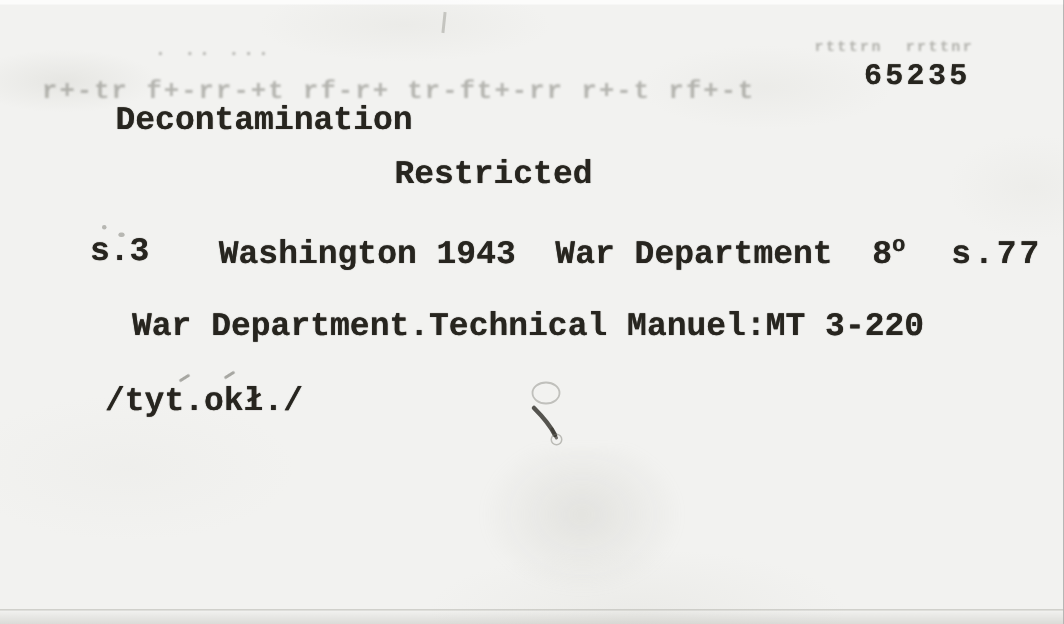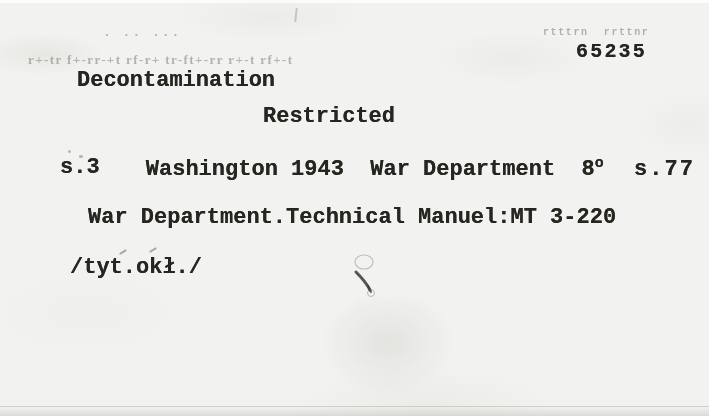--- a/index.html
+++ b/index.html
@@ -46,21 +46,21 @@
   .imprint-tail{letter-spacing:2px;}
   .imprint-cont{left:60px;top:155px;}
   .series-line{left:88px;top:205px;}
   .source-line{left:70px;top:255px;}
   
   .ghost{
     position:absolute;color:rgba(118,118,110,.5);
     font-weight:700;white-space:pre;pointer-events:none;
     filter:blur(.7px);
   }
-  .ghost-row-left{left:28px;top:52px;font-size:13px;letter-spacing:1.4px;font-family:Liberation Serif, serif;}
+  .ghost-row-left{left:28px;top:52px;font-size:17px;letter-spacing:1.4px;}
   .ghost-row-right{left:543px;top:27px;font-size:10px;letter-spacing:1.6px;color:rgba(104,104,96,.48);}
   .ghost-dots-center{left:103px;top:28px;font-size:13px;letter-spacing:2px;color:rgba(130,130,122,.55);}
   .ghost-one-mark{
     position:absolute;left:295px;top:8px;width:2px;height:14px;
     background:rgba(120,120,112,.35);transform:rotate(6deg);filter:blur(.4px);
   }
   .speck-dot{position:absolute;width:3px;height:3px;border-radius:50%;
     background:rgba(110,110,102,.45);filter:blur(.3px);}
   .speck-a{left:68px;top:150px;}
   .speck-b{left:79px;top:155px;width:4px;height:3px;border-radius:40%;}

